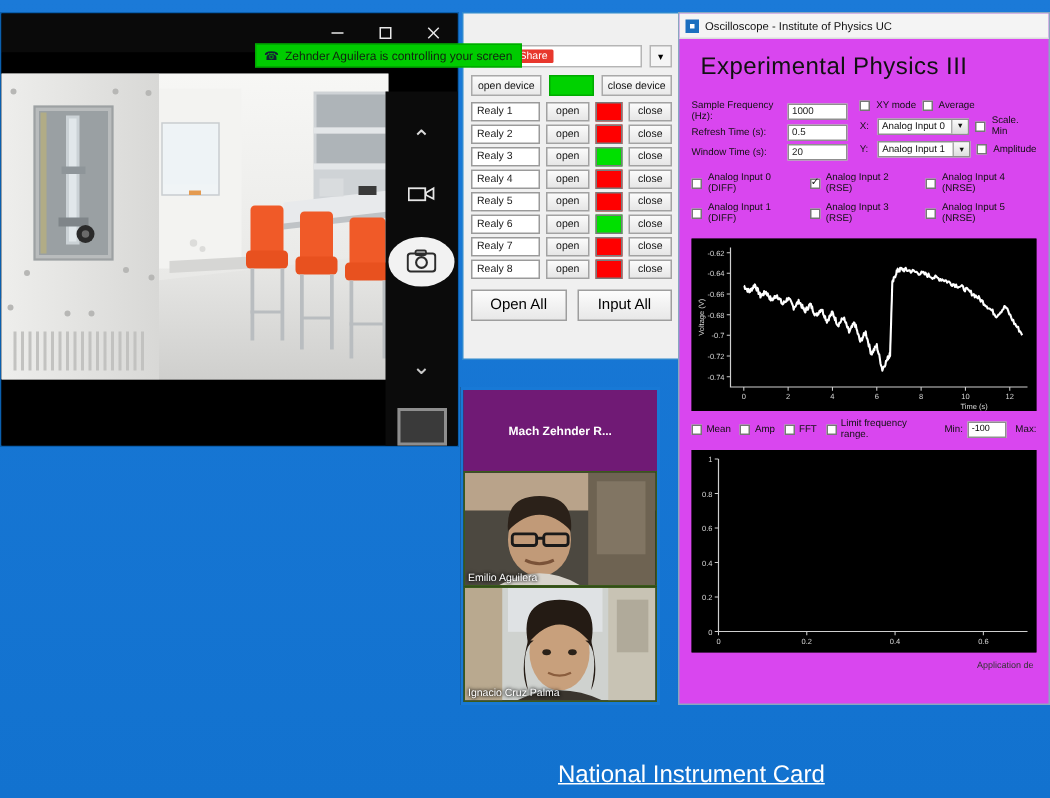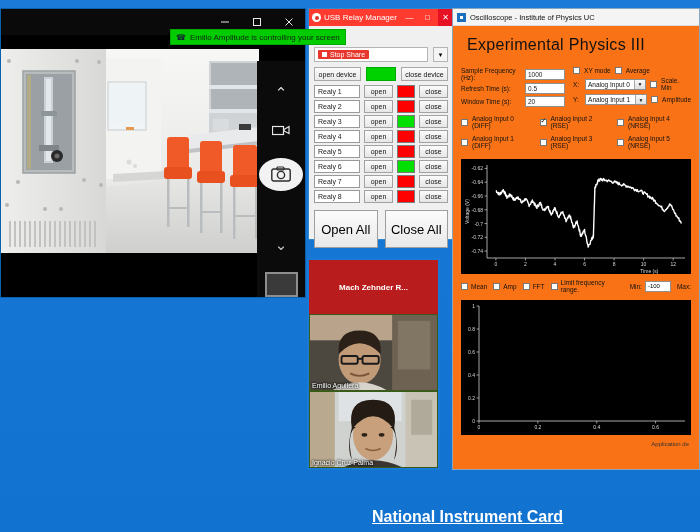--- a/index.html
+++ b/index.html
@@ -68,34 +68,34 @@
           height:14px; display:flex; align-items:center; justify-content:center; color:#111; flex:1; }
   .greenbox { width:30px; background:#00d200; border:1px solid #0a0; }
 
   .rrow { display:flex; gap:4px; align-items:center; margin-bottom:2px; }
   .rname { flex:1; background:#fff; border:1px solid #9a9a9a; height:13px; font-size:7px;
            display:flex; align-items:center; padding-left:3px; color:#222; }
   .ropen, .rclosebtn { width:29px; height:13px; font-size:7px; background:linear-gradient(180deg,#fbfbfb,#e6e6e6);
           border:1px solid #a2a2a2; display:flex; align-items:center; justify-content:center; color:#111; }
   .rled { width:18px; height:13px; border:1px solid #7a7a7a; }
   #allrow { display:flex; gap:7px; margin-top:7px; }
-  .bigbtn { flex:1; height:38px; font-size:13px; background:linear-gradient(180deg,#fcfcfc,#e8e8e8);
+  .bigbtn { flex:1; height:21px; font-size:10px; background:linear-gradient(180deg,#fcfcfc,#e8e8e8);
             border:1px solid #9e9e9e; display:flex; align-items:center; justify-content:center; }
 
   
   #videocall { position:absolute; left:307px; top:258px; width:133px; height:212px;
                background:#1f1f1f; border:2px solid #1879d6; }
-  #vctop { height:54px; background:#b91c1c; display:flex; align-items:center; justify-content:center;
+  #vctop { height:54px; background:#701a75; display:flex; align-items:center; justify-content:center;
            color:#fff; font-size:8px; font-weight:bold; }
   .tile { position:relative; height:77px; overflow:hidden; border:1px solid #3a5a1a; }
   .tile .nm { position:absolute; left:2px; bottom:1px; font-size:7px; color:#fff;
               text-shadow:0 0 2px #000,0 0 3px #000; }
 
   
-  #osc { position:absolute; left:452px; top:8px; width:248px; height:462px; background:#f97316;
+  #osc { position:absolute; left:452px; top:8px; width:248px; height:462px; background:#d946ef;
          border:1px solid #8aa7c0; }
   #osctitle { height:17px; background:#f4f4f4; border-bottom:1px solid #dcdcdc;
               display:flex; align-items:center; gap:4px; padding-left:4px; }
   #osctitle .oicon { width:9px; height:9px; background:#1b6fbf; display:flex; align-items:center;
                      justify-content:center; }
   #osctitle .oicon i { width:3px; height:3px; background:#fff; display:block; }
   #osctitle .otxt { font-size:7.5px; color:#111; }
 
   #oscbody { padding:6px 8px; }
   #osch1 { font-size:16px; color:#111; margin:4px 0 13px 6px; letter-spacing:.3px; }
@@ -129,21 +129,21 @@
   .plot svg { display:block; width:100%; height:100%; }
 
   #midrow { display:flex; align-items:center; gap:6px; margin-top:5px; }
   #midrow .mi { display:flex; align-items:center; gap:3px; }
   .minin { width:26px; height:11px; background:#fff; border:1px solid #8f8f8f; font-size:6px;
            display:flex; align-items:center; padding-left:2px; }
   #appdev { text-align:right; font-size:6px; color:#333; margin-top:6px; padding-right:2px; }
 
   
   #caption { position:absolute; left:0; bottom:6px; width:100%; display:flex; gap:26px;
-             padding-left:372px; color:#fff; font-size:16px;font-weight:bold; }
+             padding-left:372px; color:#fff; font-size:16px; }
   #capA { text-decoration:underline; }
   #capB { white-space:nowrap; overflow:hidden; }
 </style>
 </head>
 <body>
 
 <div id="desktop"></div>
 
 <div id="camwin">
   <div id="camtitle">
@@ -291,33 +291,24 @@
         </svg>
       </div>
       <div class="chev2">⌄</div>
       <div id="thumb"></div>
     </div>
   </div>
 </div>
 
 <div id="sharebar">
   <span class="phone">☎</span>
-  <span class="stxt">Emilio Amplitude is controlling your screen</span>
+  <span class="stxt">Zehnder Aguilera is controlling your screen</span>
 </div>
 
 <div id="relay">
-  <div id="relaytitle">
-    <span class="reddot">
-        <i></i>
-      </span>
-    <span class="rt">USB Relay Manager</span>
-    <span class="rwbtn">—</span>
-    <span class="rwbtn">□</span>
-    <span class="rwbtn rclose">✕</span>
-  </div>
 
   <div id="relaybody">
     <div id="topstrip">
       <div class="shareblk">
         <span class="stopshare">
           <span class="sq"></span>
           <span>Stop Share</span>
         </span>
       </div>
       <div class="caret">▾</div>
@@ -375,21 +366,21 @@
         <div class="rrow">
           <span class="rname">Realy 8</span>
           <span class="ropen">open</span>
           <span class="rled" style="background: rgb(255, 0, 0);"></span>
           <span class="rclosebtn">close</span>
         </div>
       </div>
 
     <div id="allrow">
       <div class="bigbtn">Open All</div>
-      <div class="bigbtn">Close All</div>
+      <div class="bigbtn">Input All</div>
     </div>
   </div>
 </div>
 
 <div id="videocall">
   <div id="vctop">Mach Zehnder R...</div>
 
   <div class="tile">
     <svg viewBox="0 0 133 77" preserveAspectRatio="none" width="100%" height="100%">
       <rect width="133" height="77" fill="#4c4840"></rect>

